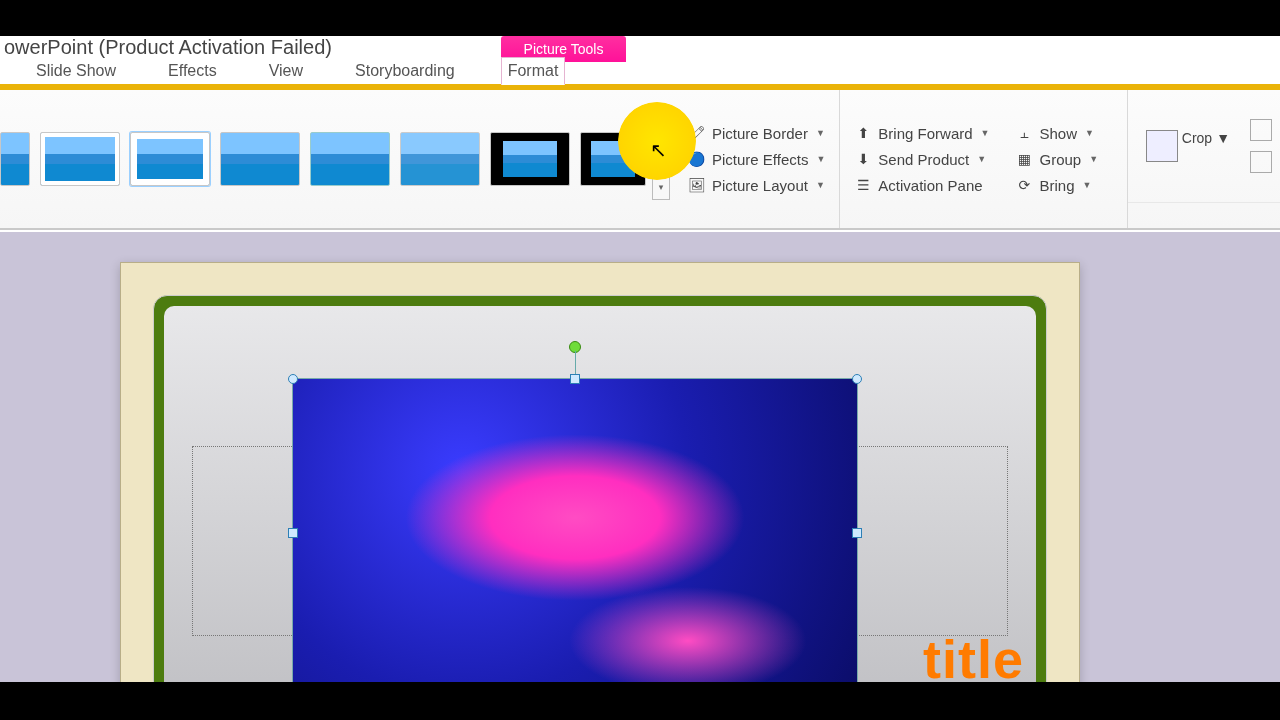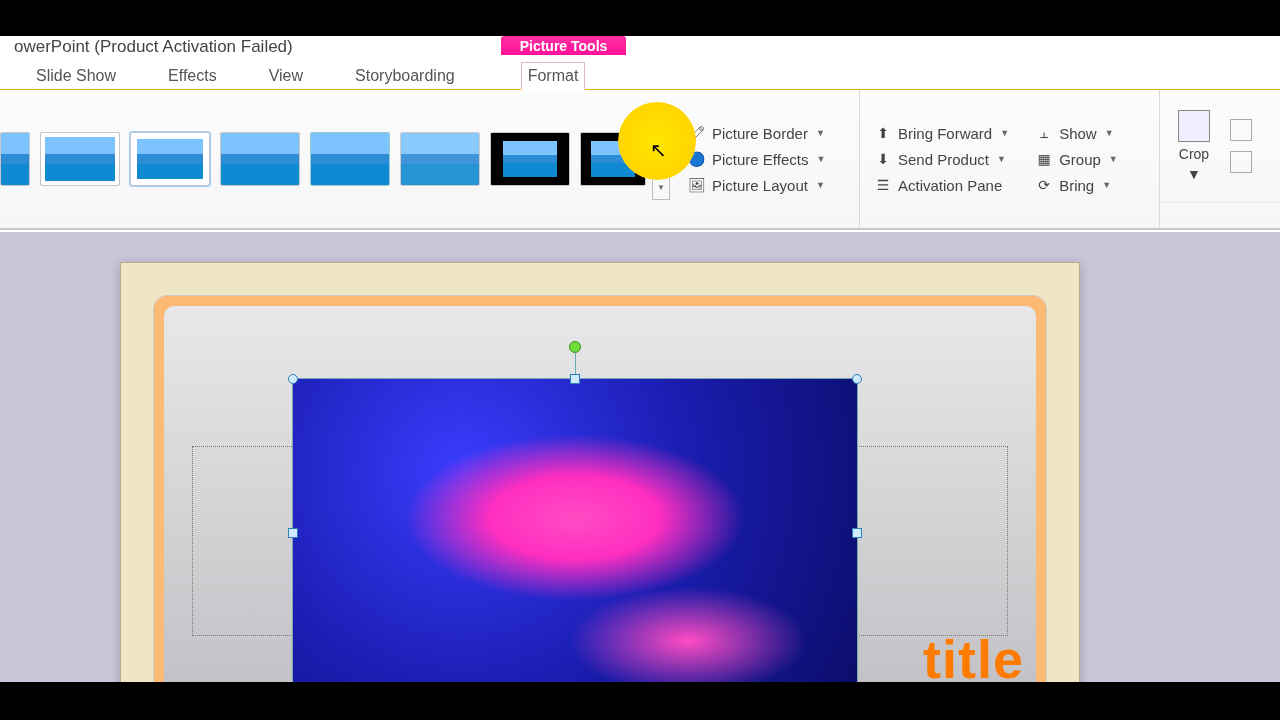--- a/index.html
+++ b/index.html
@@ -1,43 +1,43 @@
 <!DOCTYPE html>
 <html><head>
 <meta charset="utf-8">
 <style>
   * { margin: 0; padding: 0; box-sizing: border-box; font-family: "Segoe UI", Tahoma, sans-serif; }
   body { background: #000; width: 1280px; height: 720px; overflow: hidden; }
   .app { position: absolute; top: 36px; left: 0; right: 0; bottom: 38px; background: #fff; }
-  .titlebar { height: 22px; background: #fff; font-size: 17px; color: #444; padding-left: 14px; display: flex; align-items: center; }
-  .contextual-tab { position: absolute; top: 0; left: 501px; width: 125px; height: 19px; background: linear-gradient(#ff2fa0, #ff1199); color: #fff; font-weight: 700; font-size: 14px; display: flex; align-items: center; justify-content: center; border-top-left-radius: 3px; border-top-right-radius: 3px; }
-  .tabs { height: 32px; display: flex; align-items: flex-end; border-bottom: 1px solid #eab308; padding-left: 30px; gap: 40px; font-size: 16px; color: #555; }
+  .titlebar { height: 22px; background: #fff; font-size: 20px; color: #444; padding-left: 4px; display: flex; align-items: center; }
+  .contextual-tab { position: absolute; top: 0; left: 501px; width: 125px; height: 26px; background: linear-gradient(#ff2fa0, #ff1199); color: #fff; font-weight: 400; font-size: 14px; display: flex; align-items: center; justify-content: center; border-top-left-radius: 3px; border-top-right-radius: 3px; }
+  .tabs { height: 32px; display: flex; align-items: flex-end; border-bottom: 6px solid #eab308; padding-left: 30px; gap: 40px; font-size: 16px; color: #555; }
   .tabs .tab { padding: 4px 6px; cursor: pointer; }
   .tabs .tab.active { border: 1px solid #e5b4d1; border-bottom: 1px solid #fff; background: #fff; position: relative; top: 1px; }
   .ribbon { height: 140px; background: linear-gradient(#fcfcfc, #f6f6f6); border-bottom: 2px solid #c9c9c9; display: flex; position: relative; }
   .group { border-right: 1px solid #d9d9d9; height: 100%; display: flex; flex-direction: column; }
   .group-body { flex: 1; display: flex; align-items: center; padding: 6px 8px; gap: 10px; }
   .group-label { height: 26px; font-size: 14px; color: #666; text-align: center; border-top: 1px solid #e8e8e8; display:flex; align-items:center; justify-content:center; position:relative;}
   .group-label .launcher { position:absolute; right:6px; top:6px; width:13px; height:13px; border:1px solid #999; font-size:9px; color:#777; display:flex; align-items:center; justify-content:center;}
   .style-thumb { width: 80px; height: 54px; border: 1px solid #c7c7c7; background: linear-gradient(#7dc4ff 40%, #2d8cd6 40% 60%, #0f89d1 60%); border-radius: 2px; cursor:pointer; }
   .style-thumb.inner { box-shadow: inset 0 0 0 4px #fff; }
   .style-thumb.dark { background:#000; display:flex; align-items:center; justify-content:center; }
   .style-thumb.dark::after { content:""; width:70%; height:70%; background: linear-gradient(#7dc4ff 40%, #2d8cd6 40% 60%, #0f89d1 60%); }
   .gallery-arrows { width: 20px; display:flex; flex-direction:column; gap:2px; margin-left:-4px;}
   .gallery-arrows div { width:18px; height:26px; border:1px solid #bcbcbc; background:#f8f8f8; font-size:9px; display:flex; align-items:center; justify-content:center; color:#666; cursor:pointer;}
   .btn-col { display:flex; flex-direction:column; gap:4px; }
   .rbtn { display:flex; align-items:center; gap:6px; font-size:15px; color:#444; padding:2px 6px; white-space:nowrap; cursor:pointer;}
   .rbtn .ico { width:18px; height:18px; display:inline-flex; align-items:center; justify-content:center; font-size:14px;}
   .rbtn .dd { font-size:9px; color:#666; margin-left:2px;}
-  .big-btn { display:flex; flex-direction:column; align-items:center; justify-content:center; padding:4px 10px; gap:4px; cursor:pointer;}
+  .big-btn { display:flex; flex-direction:row; justify-content:center; padding:4px 10px; gap:4px; cursor:pointer;}
   .big-btn .big-ico { width:32px; height:32px; border:1px solid #888; background:#eef;}
   .big-btn span { font-size:14px; color:#444;}
   .canvas-area { position:absolute; top: 196px; left:0; right:0; bottom:0; background:#c9c4d8; overflow:hidden;}
   .slide-outer { position:absolute; top:30px; left:120px; width:960px; height:460px; background:#efe6c4; border:1px solid #b8ae88; box-shadow:0 3px 10px rgba(0,0,0,.2);}
-  .slide-inner { position:absolute; top:32px; left:32px; right:32px; bottom:0; background:#fdba74; border-radius:14px; border:1px solid #ccc;}
+  .slide-inner { position:absolute; top:32px; left:32px; right:32px; bottom:0; background:#4d7c0f; border-radius:14px; border:1px solid #ccc;}
   .slide-bg { position:absolute; top:10px; left:10px; right:10px; bottom:0; background:linear-gradient(#e8e8ea,#bfbfc3); border-radius:10px;}
   .placeholder { position:absolute; top:140px; left:28px; right:28px; height:190px; border:1.5px dotted #777;}
   .title-text { position:absolute; right:12px; bottom:30px; font-size:54px; font-weight:800; color:#ff7b00; letter-spacing:1px;}
   .picture { position:absolute; top:72px; left:128px; width:566px; height:310px; background:
      radial-gradient(ellipse 50% 45% at 50% 45%, #ff4cc3 0%, #ff2ec0 30%, rgba(255,46,192,0) 60%),
      radial-gradient(ellipse 30% 25% at 70% 85%, #ff4cc3 0%, rgba(255,46,192,0) 70%),
      radial-gradient(circle at 30% 30%, #3a3cff 0%, #1a1db0 50%, #0b0d6a 100%);
      border:1px solid #7aa;}
   .handle { position:absolute; width:10px; height:10px; background:#cfe9ff; border:1px solid #2d7fb5;}
   .handle.c { border-radius:50%;}
@@ -52,21 +52,21 @@
 <div class="app">
   <div class="contextual-tab">Picture Tools</div>
 
   <div class="titlebar">owerPoint (Product Activation Failed)</div>
 
   <div class="tabs">
     <div class="tab">Slide Show</div>
     <div class="tab">Effects</div>
     <div class="tab">View</div>
     <div class="tab">Storyboarding</div>
-    <div class="tab active" style="margin-left:20px">Format</div>
+    <div class="tab active" style="">Format</div>
   </div>
 
   <div class="ribbon">
 
     <div class="group" style="width:860px">
       <div class="group-body">
         <div class="style-thumb" style="width:30px; margin-left:-8px"></div>
         <div class="style-thumb inner"></div>
         <div class="style-thumb" style="box-shadow:0 0 0 1px #9bd0ff, inset 0 0 0 6px #fff"></div>
         <div class="style-thumb"></div>

